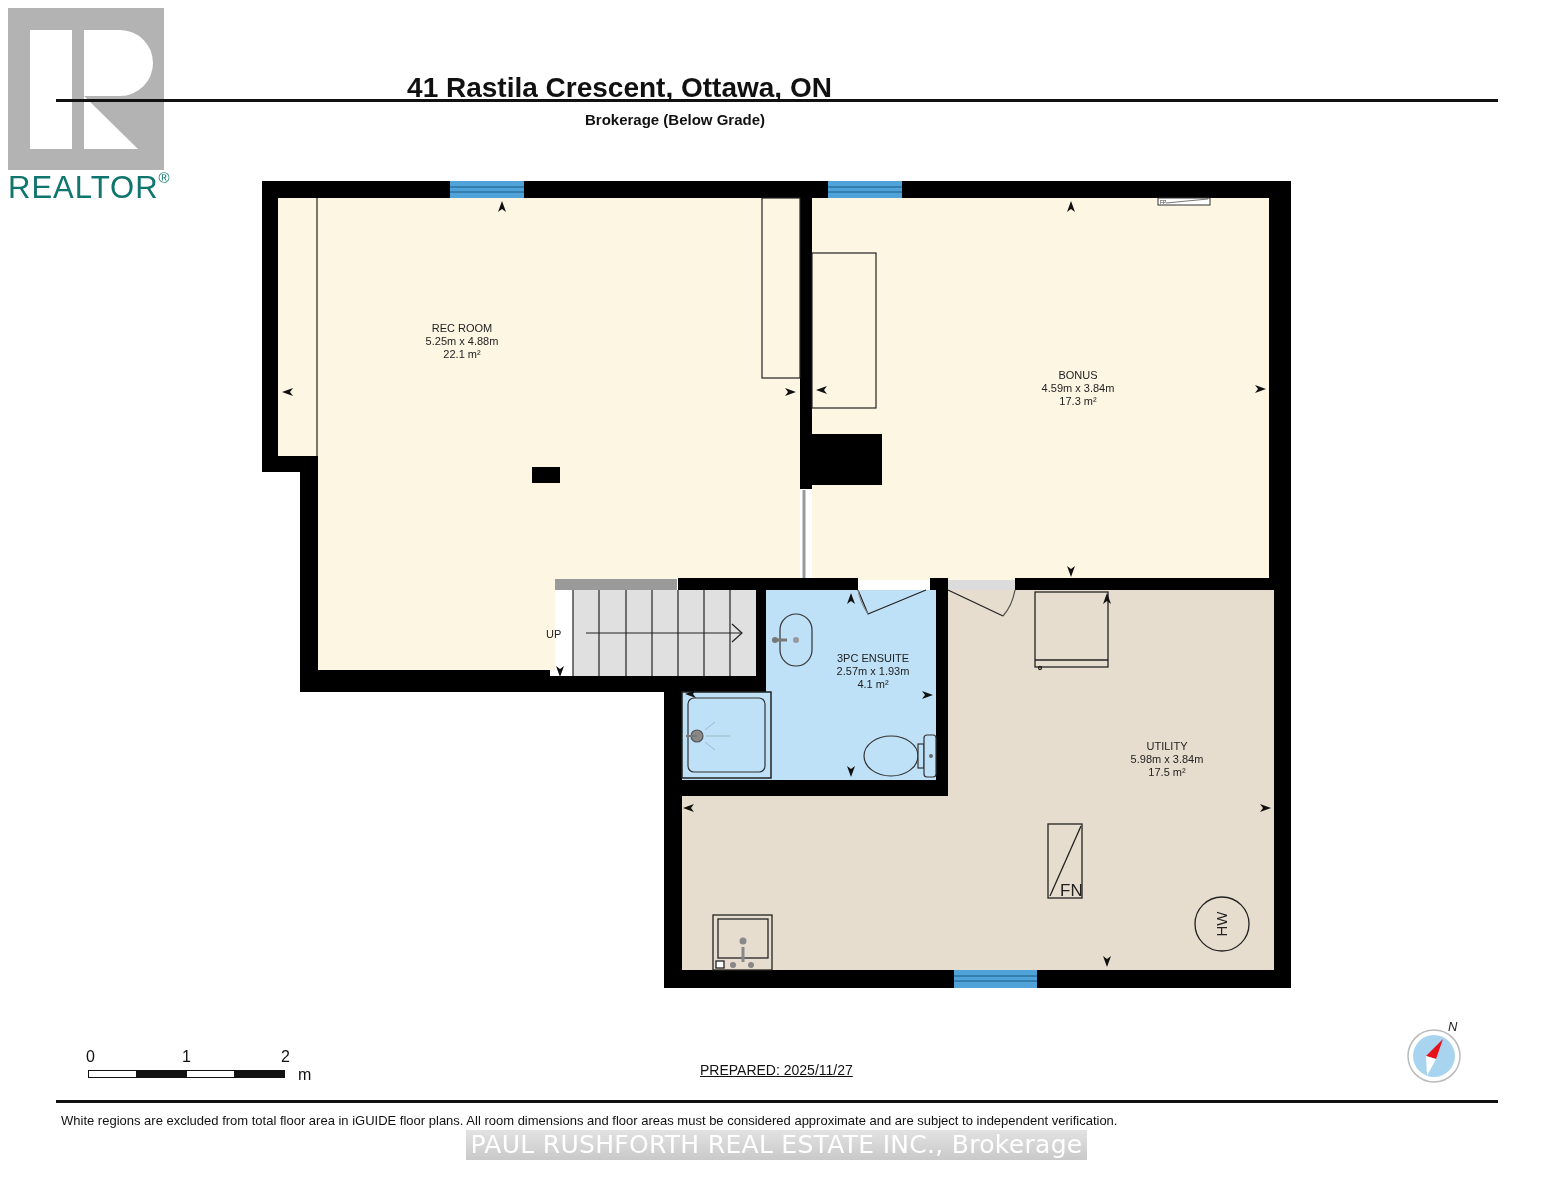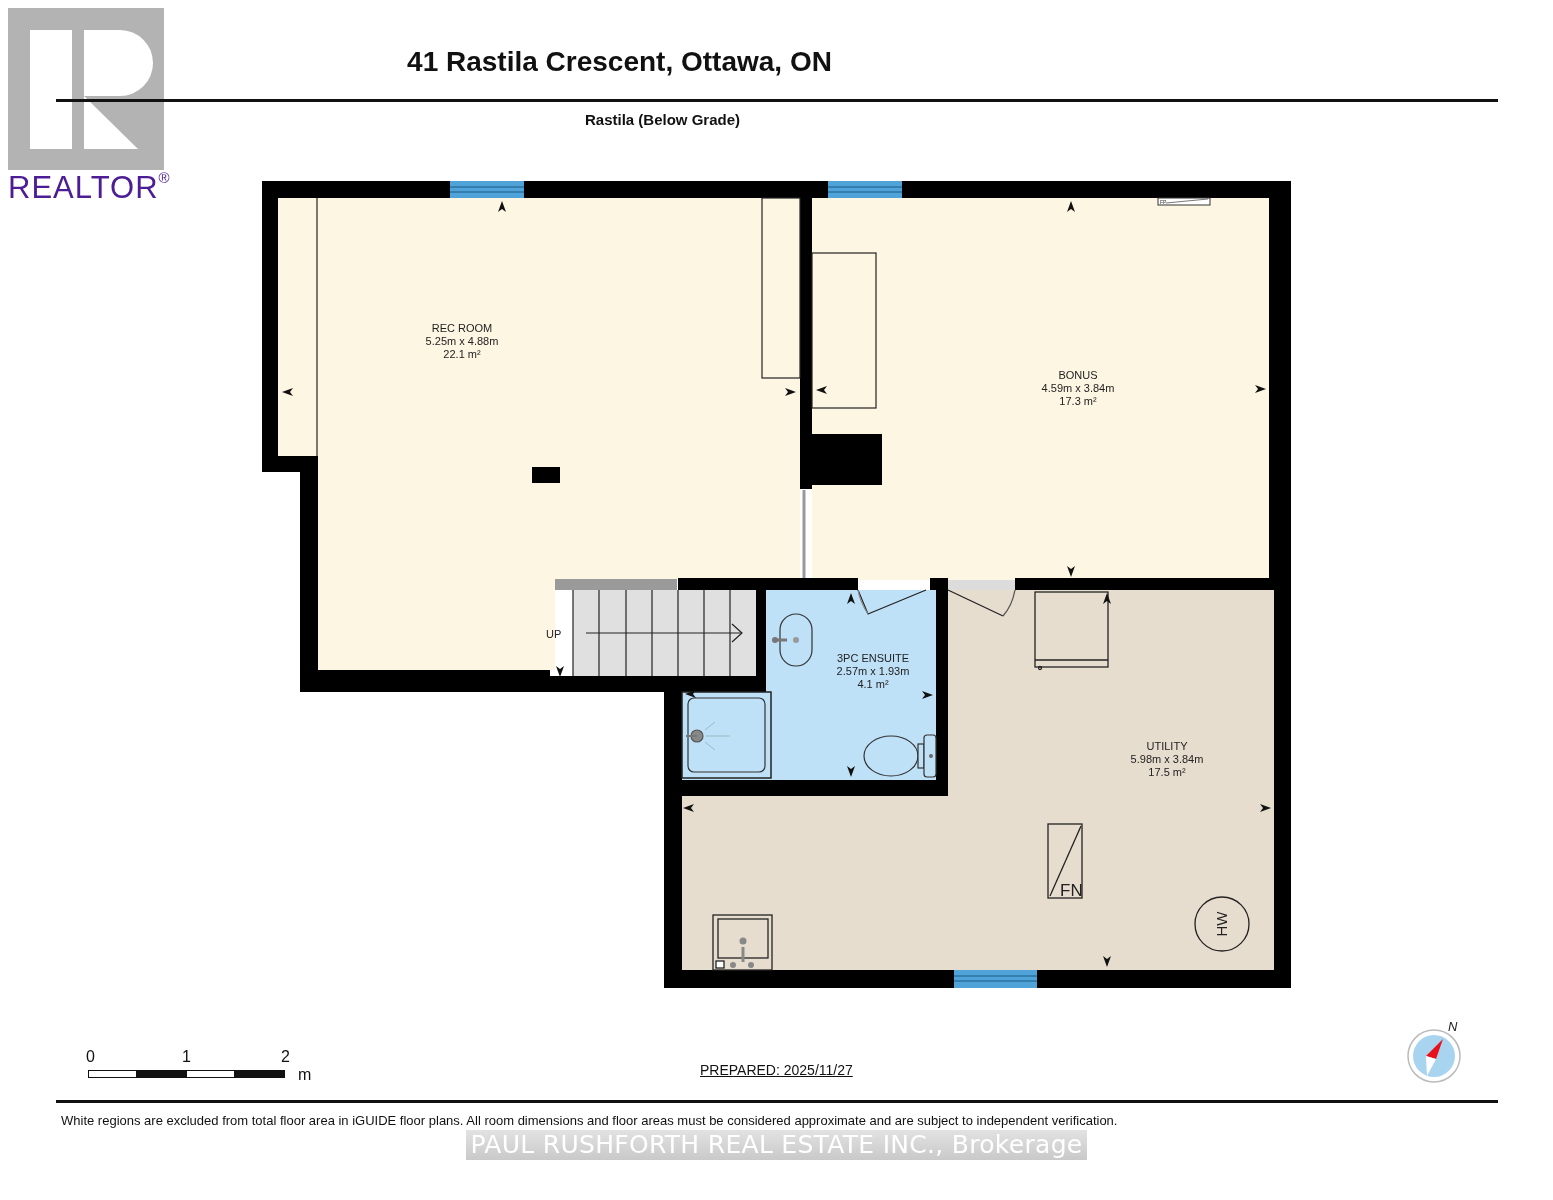--- a/index.html
+++ b/index.html
@@ -1,21 +1,21 @@
 <!DOCTYPE html>
 <html><head>
 <meta charset="utf-8">
 <style>
   html, body { margin: 0; padding: 0; background: #ffffff; }
   body { width: 1553px; height: 1200px; position: relative; overflow: hidden; font-family: "Liberation Sans", sans-serif; color: #111; }
   .abs { position: absolute; }
   #logo { left: 8px; top: 8px; width: 156px; height: 162px; background: #b3b3b3; }
-  #logo-text { left: 8px; top: 172px; font-size: 31px; color: #4c1d95; letter-spacing: 1px; line-height: 1; }
+  #logo-text { left: 8px; top: 172px; font-size: 31px; color: #0f766e; letter-spacing: 1px; line-height: 1; }
   #logo-text sup { font-size: 15px; position: relative; top: -4px; }
-  #title { left: 0; width: 1239px; top: 46px; text-align: center; font-weight: bold; font-size: 28px; }
+  #title { left: 0; width: 1239px; top: 72px; text-align: center; font-weight: bold; font-size: 28px; }
   #title-inner { position: relative; left: 0; }
   #rule-top { left: 56px; width: 1442px; top: 99px; height: 3px; background: #111; }
   #floor-label { left: 585px; top: 111px; font-size: 15px; font-weight: bold; }
   #plan { left: 0; top: 0; }
   .room-label { font-size: 11px; fill: #222; text-anchor: middle; font-family: "Liberation Sans", sans-serif; }
   #scale { left: 86px; top: 1048px; width: 240px; height: 40px; }
   .scale-num { position: absolute; top: 0; font-size: 16px; }
   .scale-bar { position: absolute; top: 22px; height: 6px; border: 1px solid #111; }
   #prepared { left: 700px; top: 1062px; font-size: 14px; text-decoration: underline; }
   #compass { left: 1400px; top: 1018px; width: 70px; height: 70px; }
@@ -32,21 +32,21 @@
     <path d="M76 22 H112 A33 33 0 0 1 112 88 H76 Z" fill="#ffffff"></path>
     <path d="M76 88 L76 141 L130 141 Z" fill="#ffffff"></path>
     <rect x="76" y="22" width="0" height="0" fill="#b3b3b3"></rect>
     <path d="M88 36 H110 A18 18 0 0 1 110 74 H88 Z" fill="#b3b3b3" opacity="0"></path>
   </svg>
 </div>
 <div id="logo-text" class="abs"><span>REALTOR</span><sup>®</sup></div>
 
 <div id="title" class="abs"><span id="title-inner">41 Rastila Crescent, Ottawa, ON</span></div>
 <div id="rule-top" class="abs"></div>
-<div id="floor-label" class="abs">Rastila (Below Grade)</div>
+<div id="floor-label" class="abs">Brokerage (Below Grade)</div>
 
 <svg id="plan" class="abs" width="1553" height="1200" viewBox="0 0 1553 1200">
 
   <g>
 
     <path d="M278 198 H800 V580 H555 V670 H318 V456 H278 Z" fill="#fdf6e3"></path>
 
     <rect x="812" y="198" width="457" height="382" fill="#fdf6e3"></rect>
 
     <rect x="766" y="590" width="170" height="190" fill="#bfe1f7"></rect>

